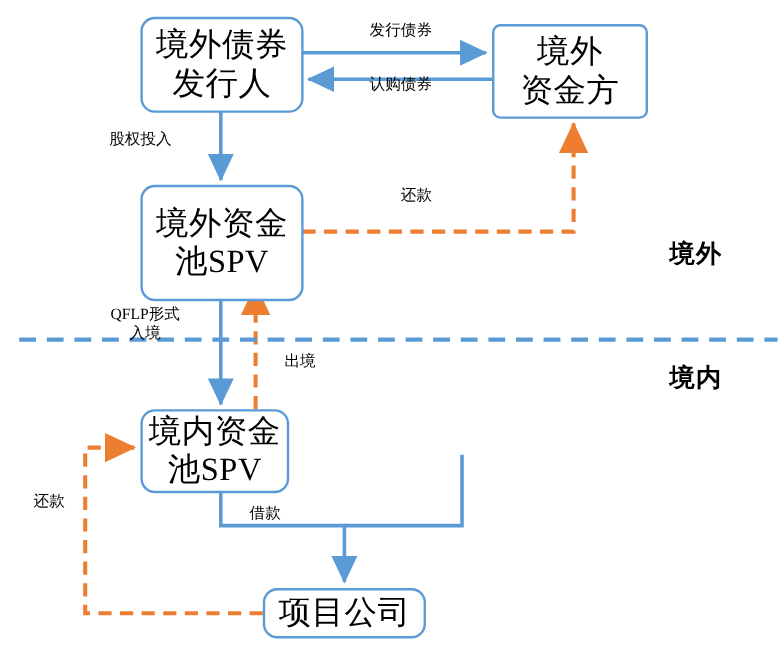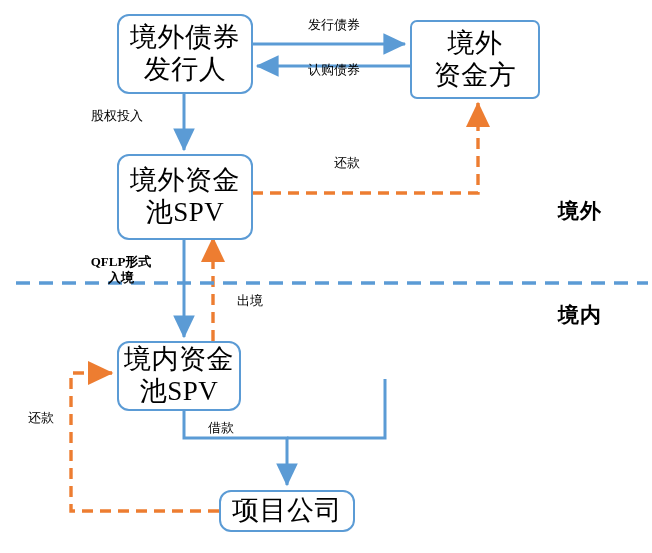--- a/index.html
+++ b/index.html
@@ -106,21 +106,21 @@
   <div class="node" style="left:117px; top:14px; width:136px; height:80px;">
     <span class="label">境外债券
 发行人</span>
   </div>
 
   <div class="node sharp" style="left:410px; top:20px; width:130px; height:79px;">
     <span class="label">境外
 资金方</span>
   </div>
 
-  <div class="node" style="left:117px; top:154px; width:136px; height:86px;">
+  <div class="node" style="left:117px; top:154px; width:136px; height:97px;">
     <span class="label">境外资金
 池SPV</span>
   </div>
 
   <div class="node" style="left:117px; top:341px; width:124px; height:70px;">
     <span class="label">境内资金
 池SPV</span>
   </div>
 
 
@@ -129,21 +129,21 @@
   </div>
 
   <div class="edge-label" style="left:276px; top:17px; width:116px;">发行债券</div>
 
   <div class="edge-label" style="left:276px; top:62px; width:116px;">认购债券</div>
 
   <div class="edge-label" style="left:58px; top:108px; width:118px;text-align:center;">股权投入</div>
 
   <div class="edge-label" style="left:316px; top:155px; width:62px;">还款</div>
 
-  <div class="edge-label" style="left:62px; top:254px; width:118px;font-weight:bold;">QFLP形式
+  <div class="edge-label" style="left:62px; top:254px; width:118px;">QFLP形式
 入境</div>
 
   <div class="edge-label" style="left:219px; top:254px; width:62px;margin-top:39px;">出境</div>
 
   <div class="edge-label" style="left:10px; top:410px; width:62px;">还款</div>
 
   <div class="edge-label" style="left:190px; top:420px; width:62px;">借款</div>
 
   <div class="region-label" style="left:558px; top:197px;">境外</div>
 

